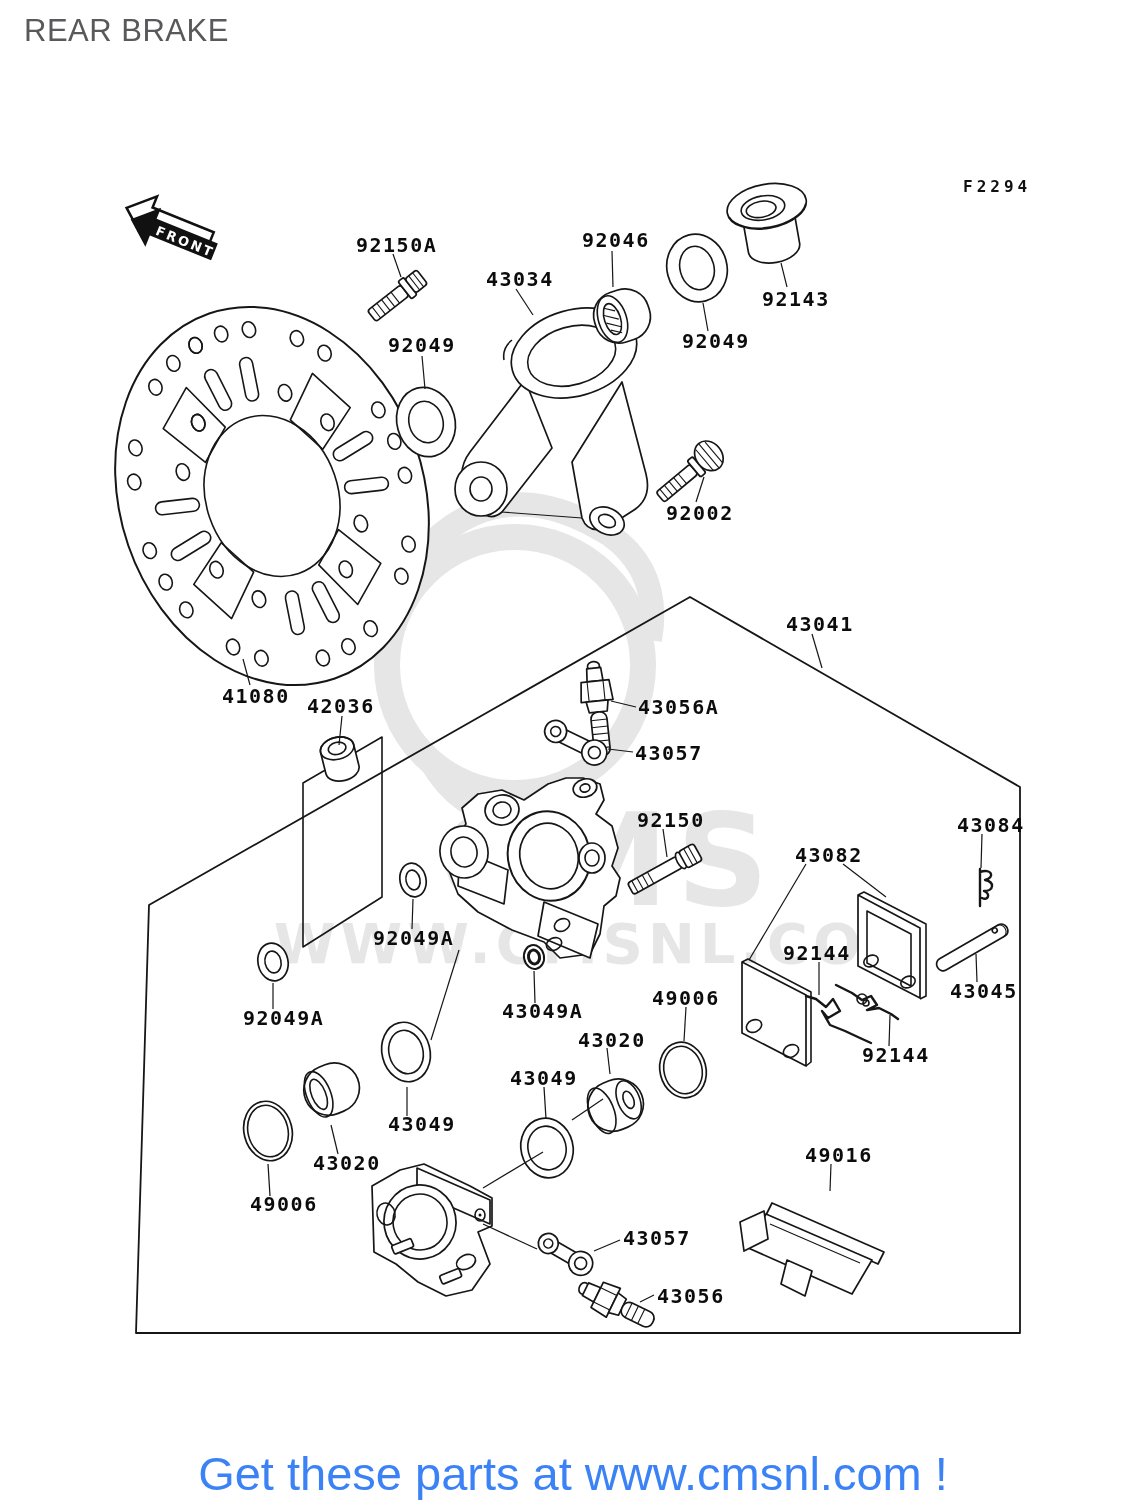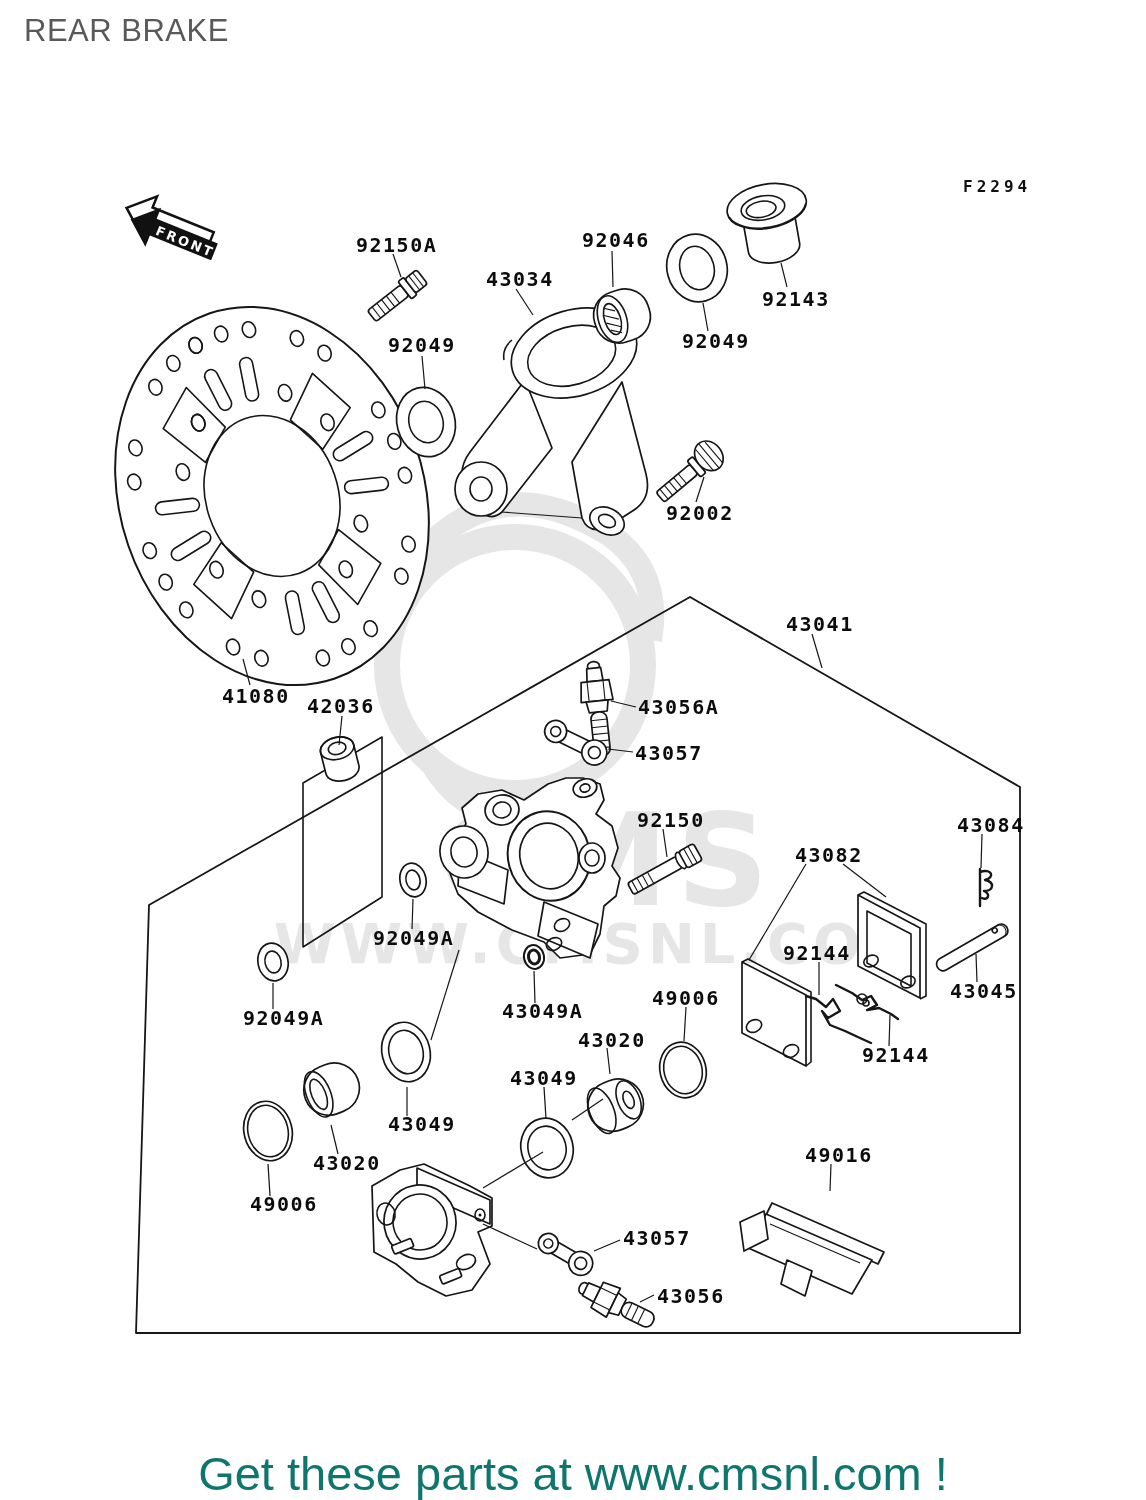--- a/index.html
+++ b/index.html
@@ -404,14 +404,14 @@
         <text x="243" y="1025" class="lbl">92049A</text>
         <text x="388" y="1131" class="lbl">43049</text>
         <text x="313" y="1170" class="lbl">43020</text>
         <text x="250" y="1211" class="lbl">49006</text>
         <text x="623" y="1245" class="lbl">43057</text>
         <text x="657" y="1303" class="lbl">43056</text>
         <text x="805" y="1162" class="lbl">49016</text>
       </g>
   </svg>
 
-  <div id="footer-banner" style="color: #0f766e;">Get these parts at www.cmsnl.com !</div>
+  <div id="footer-banner" style="color: #3b82f6;">Get these parts at www.cmsnl.com !</div>
 </div>
 
 </body></html>

